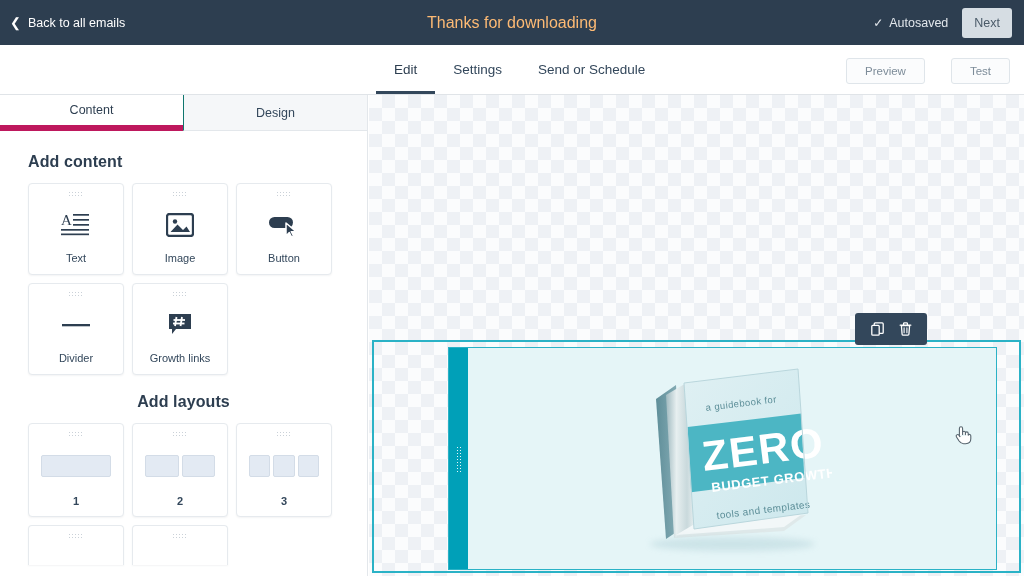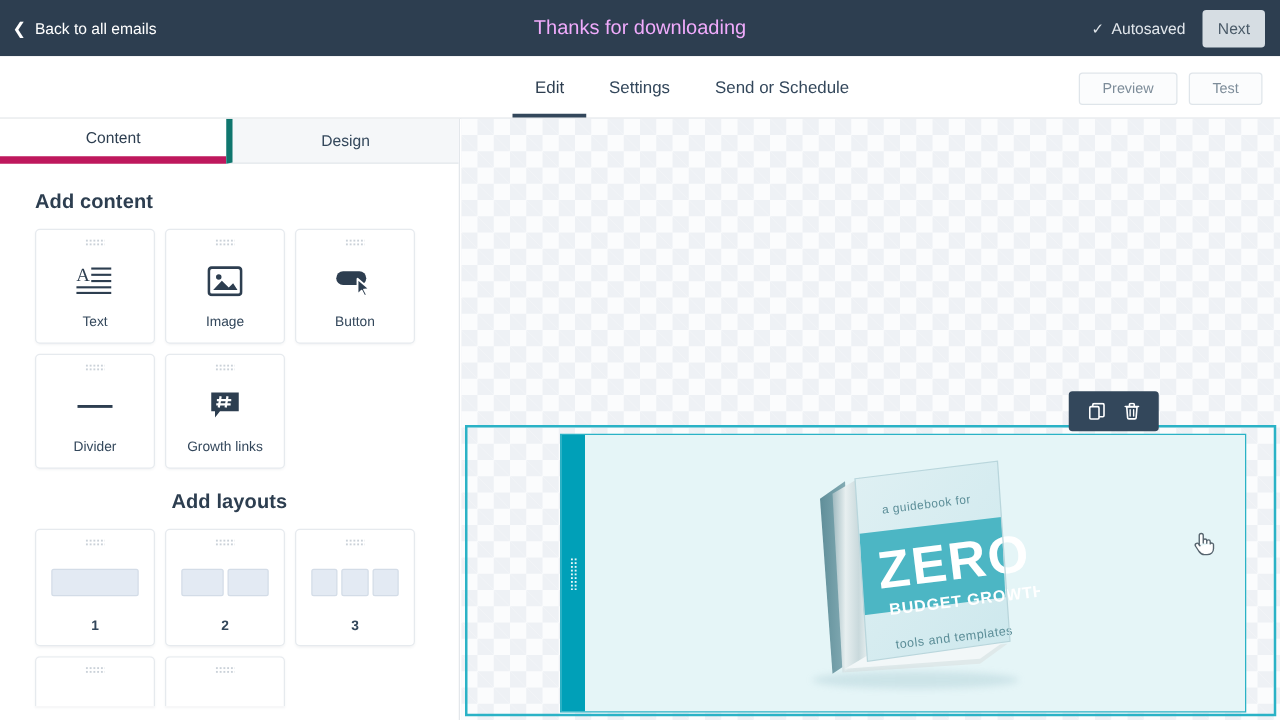--- a/index.html
+++ b/index.html
@@ -18,21 +18,21 @@
     display: flex; align-items: center;
   }
   .back-link {
     display: flex; align-items: center; gap: 7px;
     margin-left: 10px; color: #ffffff;
     font-size: 12.5px; cursor: pointer; white-space: nowrap;
   }
   .back-chevron { font-size: 13px; line-height: 1; color: #ffffff; }
   .topbar-title {
     position: absolute; left: 0; right: 0; text-align: center;
-    color: #f0abfc; font-size: 16px; font-weight: 400;
+    color: #fdba74; font-size: 16px; font-weight: 400;
     pointer-events: none;
   }
   .topbar-right {
     margin-left: auto; display: flex; align-items: center; gap: 14px;
     padding-right: 12px; z-index: 3;
   }
   .autosaved {
     display: flex; align-items: center; gap: 6px;
     color: #e2e7ec; font-size: 12.5px;
   }
@@ -41,36 +41,36 @@
     background: #d6dde3; color: #4a5a68;
     border: none; border-radius: 3px;
     font-size: 12.5px; font-family: inherit;
     padding: 8px 12px; cursor: pointer;
   }
 
   
   .tabbar {
     position: absolute; top: 45px; left: 0; width: 1024px; height: 50px;
     background: #ffffff; border-bottom: 1px solid #e0e4e8;
-    display: flex; align-items: flex-end; padding-left: 34px;
+    display: flex; align-items: flex-end;
   }
   .tabs { display: flex; margin-left: 376px; height: 100%; align-items: center; }
   .tab {
     position: relative; height: 100%;
     display: flex; align-items: center;
     padding: 0 18px; color: #33475b; font-size: 13.5px;
     cursor: pointer;
   }
   .tab.active { font-weight: 400; color: #2d3e50; }
   .tab.active::after {
     content: ""; position: absolute; left: 0; right: 0; bottom: 0;
     height: 3px; background: #33475b;
   }
   .tabbar-right {
-    margin-left: auto; display: flex; gap: 9px;
+    margin-left: auto; display: flex; gap: 26px;
     padding-right: 14px; padding-bottom: 10px;
   }
   .ghost-btn {
     background: #fbfcfd; color: #7d8c99;
     border: 1px solid #dfe5ea; border-radius: 3px;
     font-size: 11.5px; font-family: inherit;
     padding: 6px 18px; cursor: pointer;
   }
 
   
@@ -78,21 +78,21 @@
     position: absolute; top: 95px; left: 0;
     width: 368px; height: 481px;
     background: #ffffff; border-right: 1px solid #e3e7eb;
     overflow: hidden;
   }
   .side-tabs { display: flex; height: 36px; }
   .side-tab {
     flex: 1; display: flex; align-items: center; justify-content: center;
     font-size: 12.5px; color: #33475b; cursor: pointer;
     background: #f5f7f9; border-bottom: 1px solid #e3e7eb;
-    border-left: 5px solid #0f766e;
+    border-left: 1px solid #0f766e;
   }
   .side-tab:first-child { border-left: none; }
   .side-tab.active {
     background: #ffffff; border-bottom: 6px solid #be185d;
     color: #2d3e50;
   }
   .side-body { padding: 14px 28px 0 28px; }
   .section-title {
     font-size: 16px; font-weight: bold; color: #2d3e50;
     margin: 8px 0 12px 0; letter-spacing: 0.1px;

